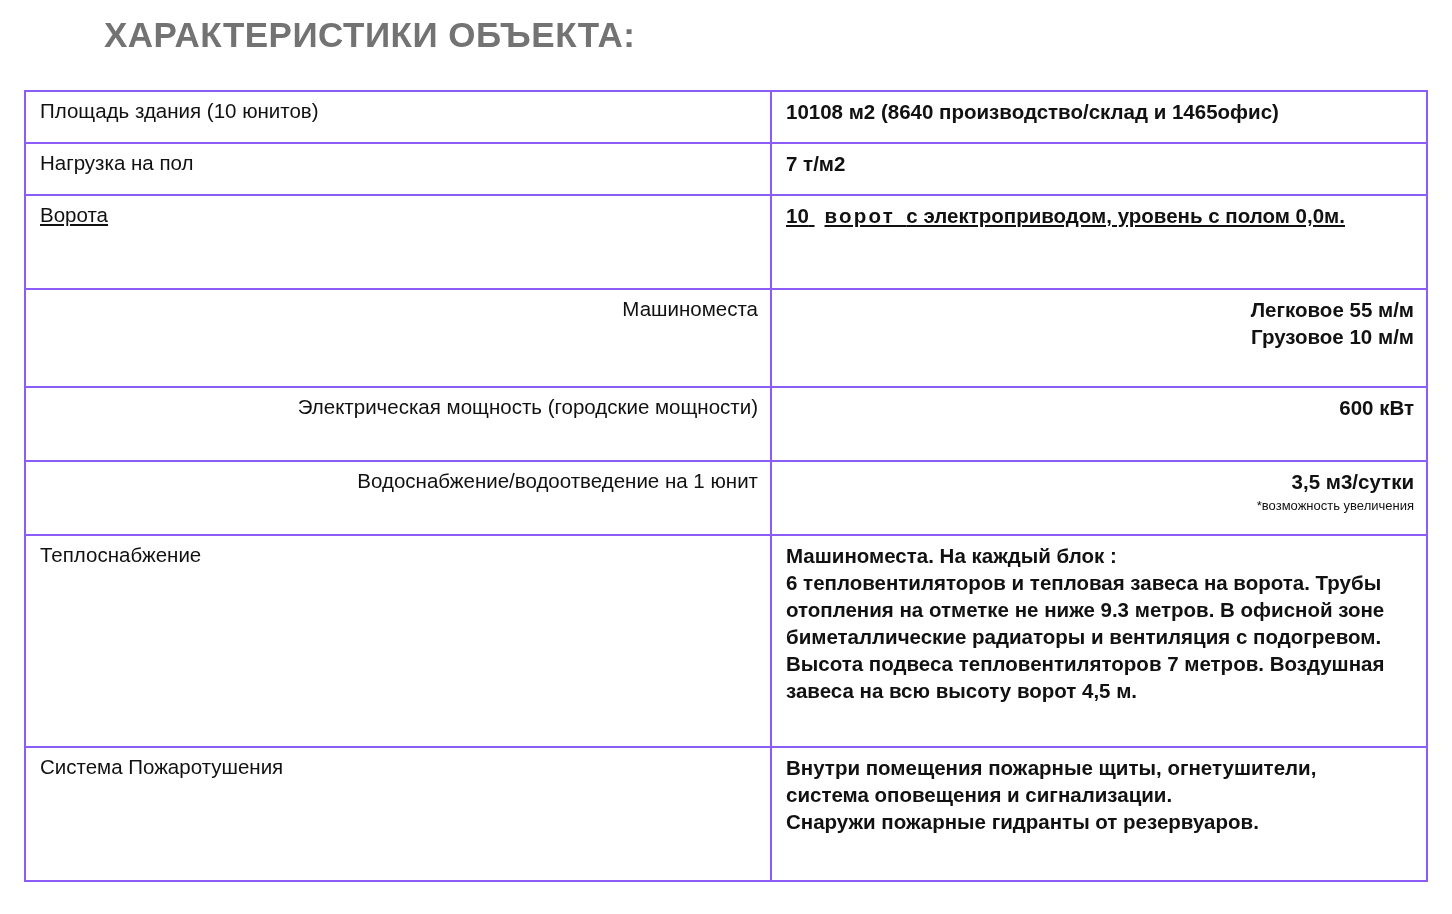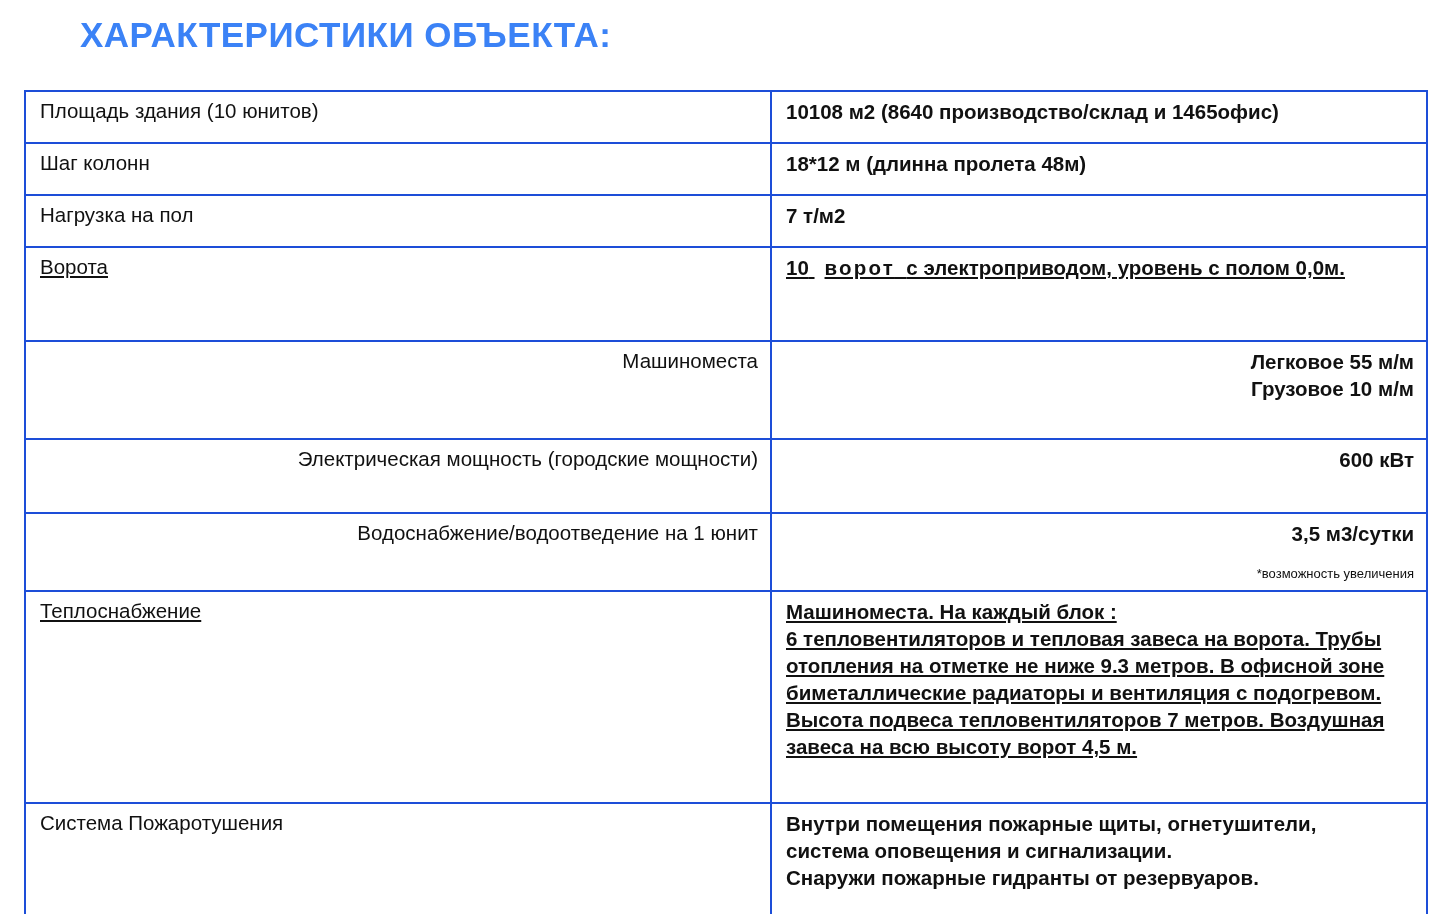--- a/index.html
+++ b/index.html
@@ -18,32 +18,32 @@
     position: relative;
     width: 1452px;
     height: 914px;
     box-sizing: border-box;
     padding: 0;
   }
   .doc-title {
     font-size: 35px;
     font-weight: bold;
     letter-spacing: 0.5px;
-    margin: 14px 0 0 80px;
+    margin: 14px 0 0 104px;
     line-height: 1.2;
-    color: #3b82f6;
+    color: #737373;
   }
   .spec-table {
     margin: 34px 24px 0 24px;
     width: 1404px;
     border-collapse: collapse;
     table-layout: fixed;
   }
   .spec-table td {
-    border: 2px solid #1d4ed8;
+    border: 2px solid #8b5cf6;
     padding: 6px 12px 8px 14px;
     vertical-align: top;
   }
   .col-label {
     width: 718px;
     font-size: 20.5px;
     font-weight: normal;
     line-height: 1.3;
   }
   .col-value {
@@ -52,31 +52,31 @@
     line-height: 1.32;
   }
   .val-line {
     display: block;
   }
   .val-note {
     display: block;
     font-size: 13px;
     font-weight: normal;
     padding-left: 6px;
-    margin-top: 18px;
+    margin-top: 2px;
   }
   .wide-space {
     letter-spacing: 2.2px;
     margin-left: 10px;
   }
   .tall-1 td { height: 36px; }
   .tall-gate td { height: 78px; text-decoration: underline; }
   .tall-park td { height: 82px; }
   .tall-water td { height: 58px; }
-  .tall-heat td { height: 196px; text-decoration: underline; }
+  .tall-heat td { height: 196px; }
   .tall-fire td { height: 118px; }
   .fire-value {
     padding-top: 30px;
   }
   .row-pad-top { padding-top: 8px; text-align: right; }
 </style>
 </head>
 <body>
 
 <div class="page">
@@ -87,26 +87,20 @@
     <tbody>
 
       <tr class="tall-1">
         <td class="col-label">Площадь здания (10 юнитов)</td>
         <td class="col-value">
           <span class="val-line">10108 м2 (8640 производство/склад и 1465офис)</span>
         </td>
       </tr>
 
 
-      <tr class="tall-1">
-        <td class="col-label">Шаг колонн</td>
-        <td class="col-value">
-          <span class="val-line">18*12 м (длинна пролета 48м)</span>
-        </td>
-      </tr>
 
       <tr class="tall-1">
         <td class="col-label">Нагрузка на пол</td>
         <td class="col-value">
           <span class="val-line">7 т/м2</span>
         </td>
       </tr>
 
       <tr class="tall-gate">
         <td class="col-label">Ворота</td>

